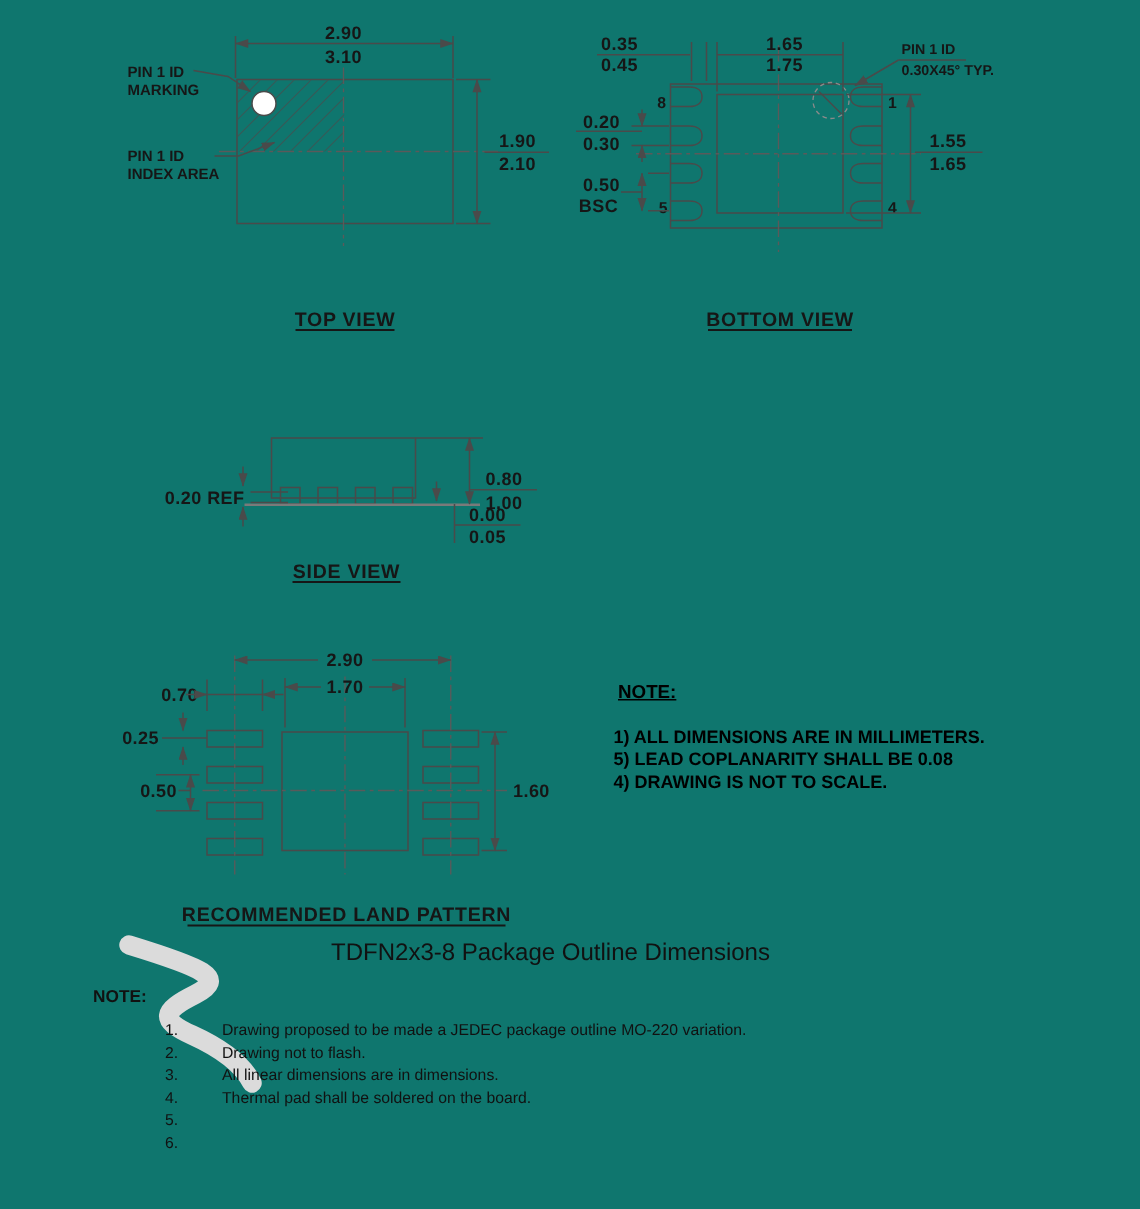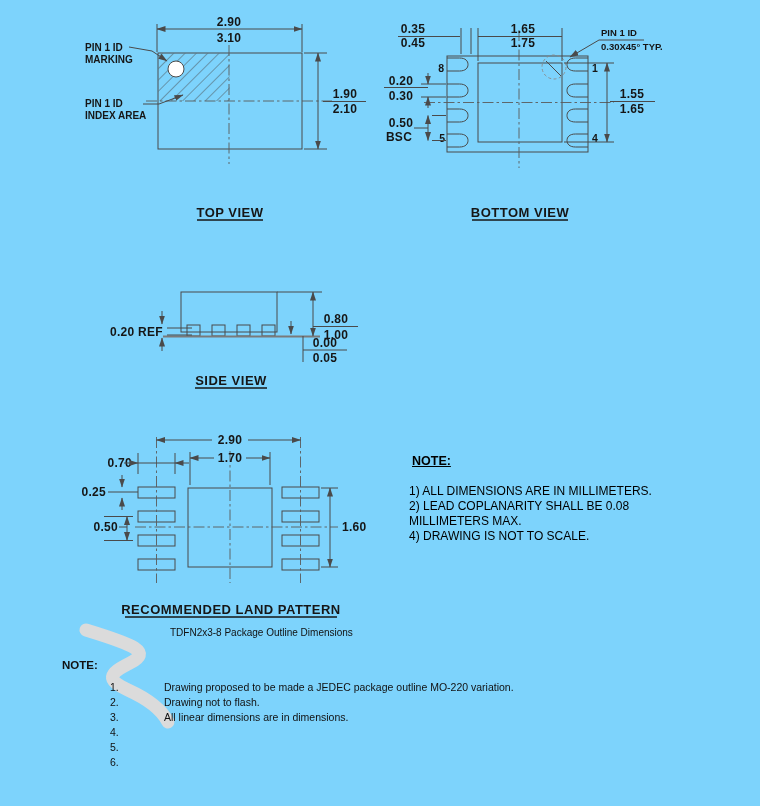--- a/index.html
+++ b/index.html
@@ -1,39 +1,39 @@
 <!DOCTYPE html>
 <html><head>
 <meta charset="utf-8">
 <style>
   html,body{margin:0;padding:0;background:#fff;}
-  .page{position:relative;width:760px;height:806px;background:#7dd3fc;overflow:hidden;
+  .page{position:relative;width:760px;height:806px;background:#0f766e;overflow:hidden;
         font-family:"Liberation Sans",sans-serif;}
   svg{position:absolute;left:0;top:0;}
   .k{stroke:#4a4a4a;fill:none;stroke-width:1;}
   .th{stroke:#7a7a7a;fill:none;stroke-width:1.8;}
   .cl{stroke:#5a5a5a;fill:none;stroke-width:.9;stroke-dasharray:11 3 2.5 3;}
   .dash{stroke:#8a8a8a;fill:none;stroke-width:.9;stroke-dasharray:3 2.4;}
   text{fill:#161616;font-family:"Liberation Sans",sans-serif;}
   .d{font-weight:bold;font-size:12px;letter-spacing:.3px;}
   .dm{text-anchor:middle;}
   .de{text-anchor:end;}
   .lbl{font-weight:bold;font-size:10px;}
   .lbs{font-weight:bold;font-size:9.5px;}
   .pn{font-weight:bold;font-size:10.5px;}
   .vt{font-weight:bold;font-size:13px;letter-spacing:.5px;text-anchor:middle;}
   .abs{position:absolute;}
   .note-block{left:409px;top:454px;width:300px;}
   .note-head{font-weight:bold;font-size:12.5px;text-decoration:underline;margin:0 0 16px 3px;}
-  .note-line{font-weight:normal;font-size:12px;line-height:15px;}
-  .caption{left:170px;top:627px;width:394px;text-align:left;font-size:10px;color:#111;}
+  .note-line{font-weight:bold;font-size:12px;line-height:15px;}
+  .caption{left:170px;top:627px;width:394px;text-align:center;font-size:16px;color:#111;}
   .bnote-head{left:62px;top:659px;font-weight:bold;font-size:11.5px;color:#111;}
   .bn-row{left:0;width:760px;height:15px;font-size:10.5px;color:#111;}
   .bn-num{position:absolute;left:110px;}
-  .bn-text{position:absolute;left:148px;margin-left:16px;}
+  .bn-text{position:absolute;left:148px;}
 </style>
 </head>
 <body>
 
 <div class="page">
 
 <svg width="760" height="806" viewBox="0 0 760 806">
   <defs>
     <marker id="ae" markerWidth="10" markerHeight="8" refX="8.5" refY="3" orient="auto" markerUnits="userSpaceOnUse">
       <path d="M0,0 L9,3 L0,6 z" fill="#4a4a4a"></path>
@@ -247,42 +247,42 @@
       <text class="d" x="342" y="531">1.60</text>
     </g>
     <text class="vt" x="231" y="614">RECOMMENDED LAND PATTERN</text>
     <line x1="125" y1="617" x2="337" y2="617" stroke="#161616" stroke-width="1.4"></line>
   </g>
 </svg>
 
   <div class="abs note-block">
     <div class="note-head">NOTE:</div>
     <div class="note-line">1) ALL DIMENSIONS ARE IN MILLIMETERS.</div>
-    <div class="note-line">2) LEAD COPLANARITY SHALL BE 0.08</div>
-    <div class="note-line">MILLIMETERS MAX.</div>
+    <div class="note-line">5) LEAD COPLANARITY SHALL BE 0.08</div>
     <div class="note-line">4) DRAWING IS NOT TO SCALE.</div>
   </div>
 
   <div class="abs caption">TDFN2x3-8 Package Outline Dimensions</div>
 
   <div class="abs bnote-head">NOTE:</div>
   <div class="abs bn-row" style="top:681px">
     <span class="bn-num">1.</span>
     <span class="bn-text">Drawing proposed to be made a JEDEC package outline MO-220 variation.</span>
   </div>
   <div class="abs bn-row" style="top:696px">
     <span class="bn-num">2.</span>
     <span class="bn-text">Drawing not to flash.</span>
   </div>
   <div class="abs bn-row" style="top:711px">
     <span class="bn-num">3.</span>
     <span class="bn-text">All linear dimensions are in dimensions.</span>
   </div>
   <div class="abs bn-row" style="top:726px">
     <span class="bn-num">4.</span>
+    <span class="bn-text">Thermal pad shall be soldered on the board.</span>
   </div>
   <div class="abs bn-row" style="top:741px">
     <span class="bn-num">5.</span>
   </div>
   <div class="abs bn-row" style="top:756px">
     <span class="bn-num">6.</span>
   </div>
 </div>
 
 </body></html>

